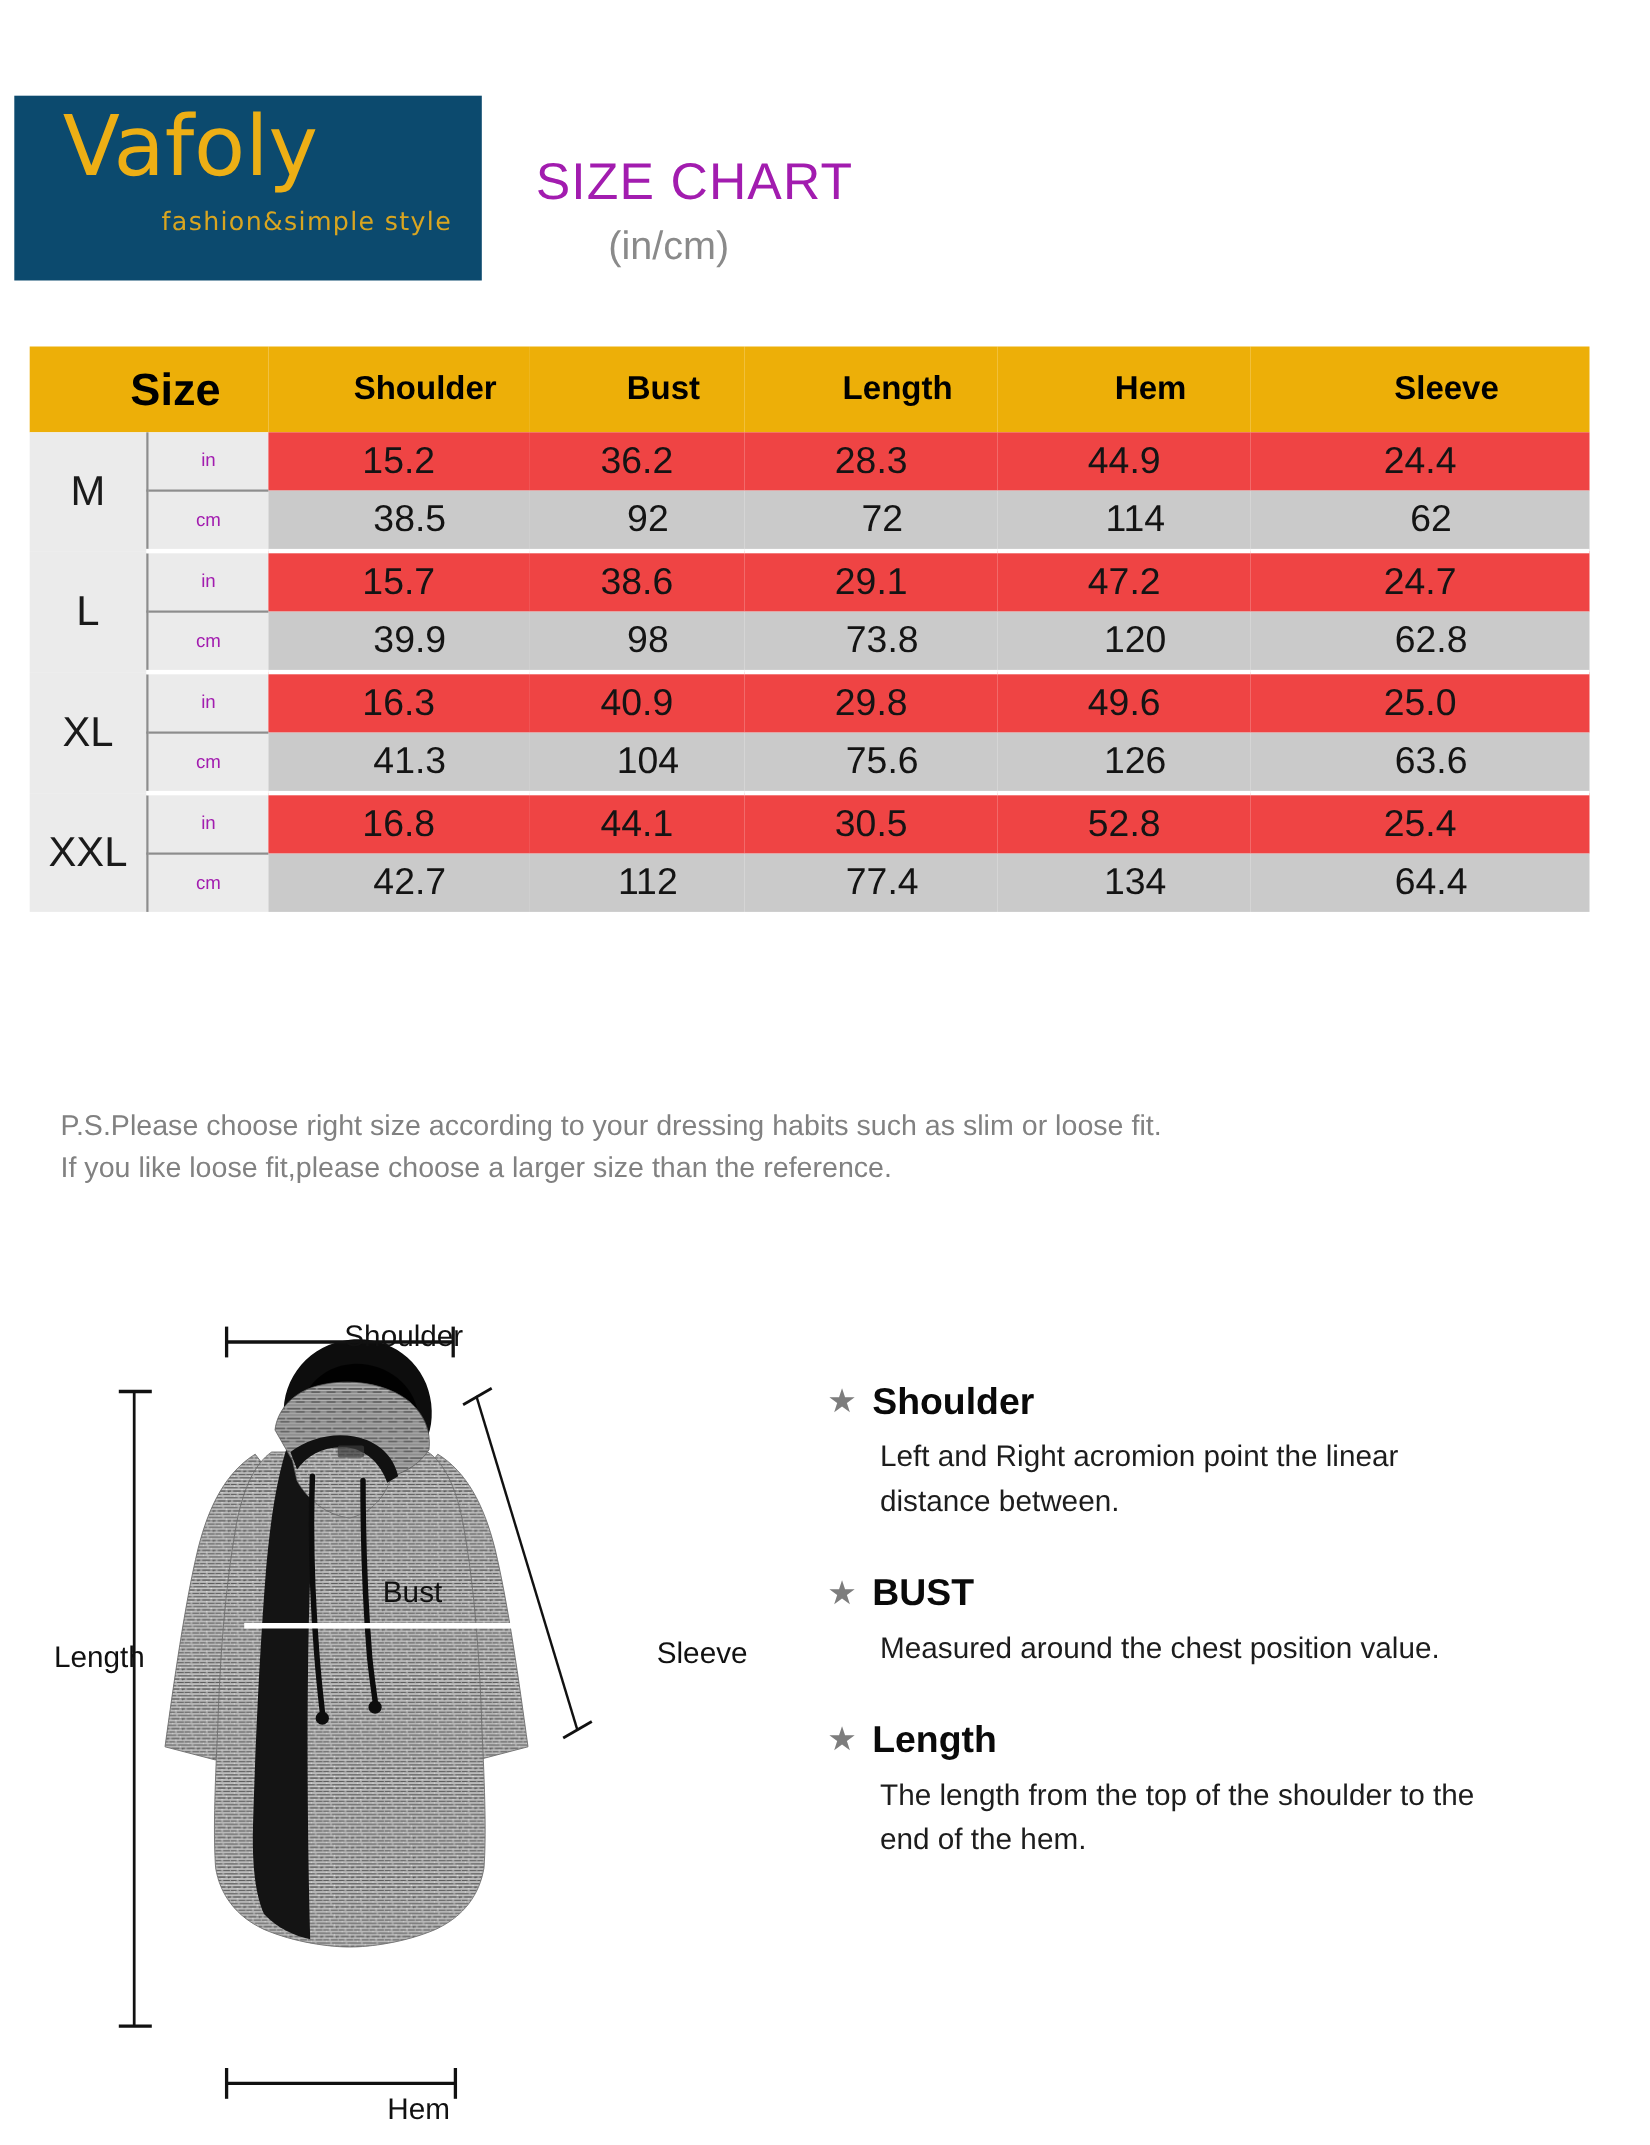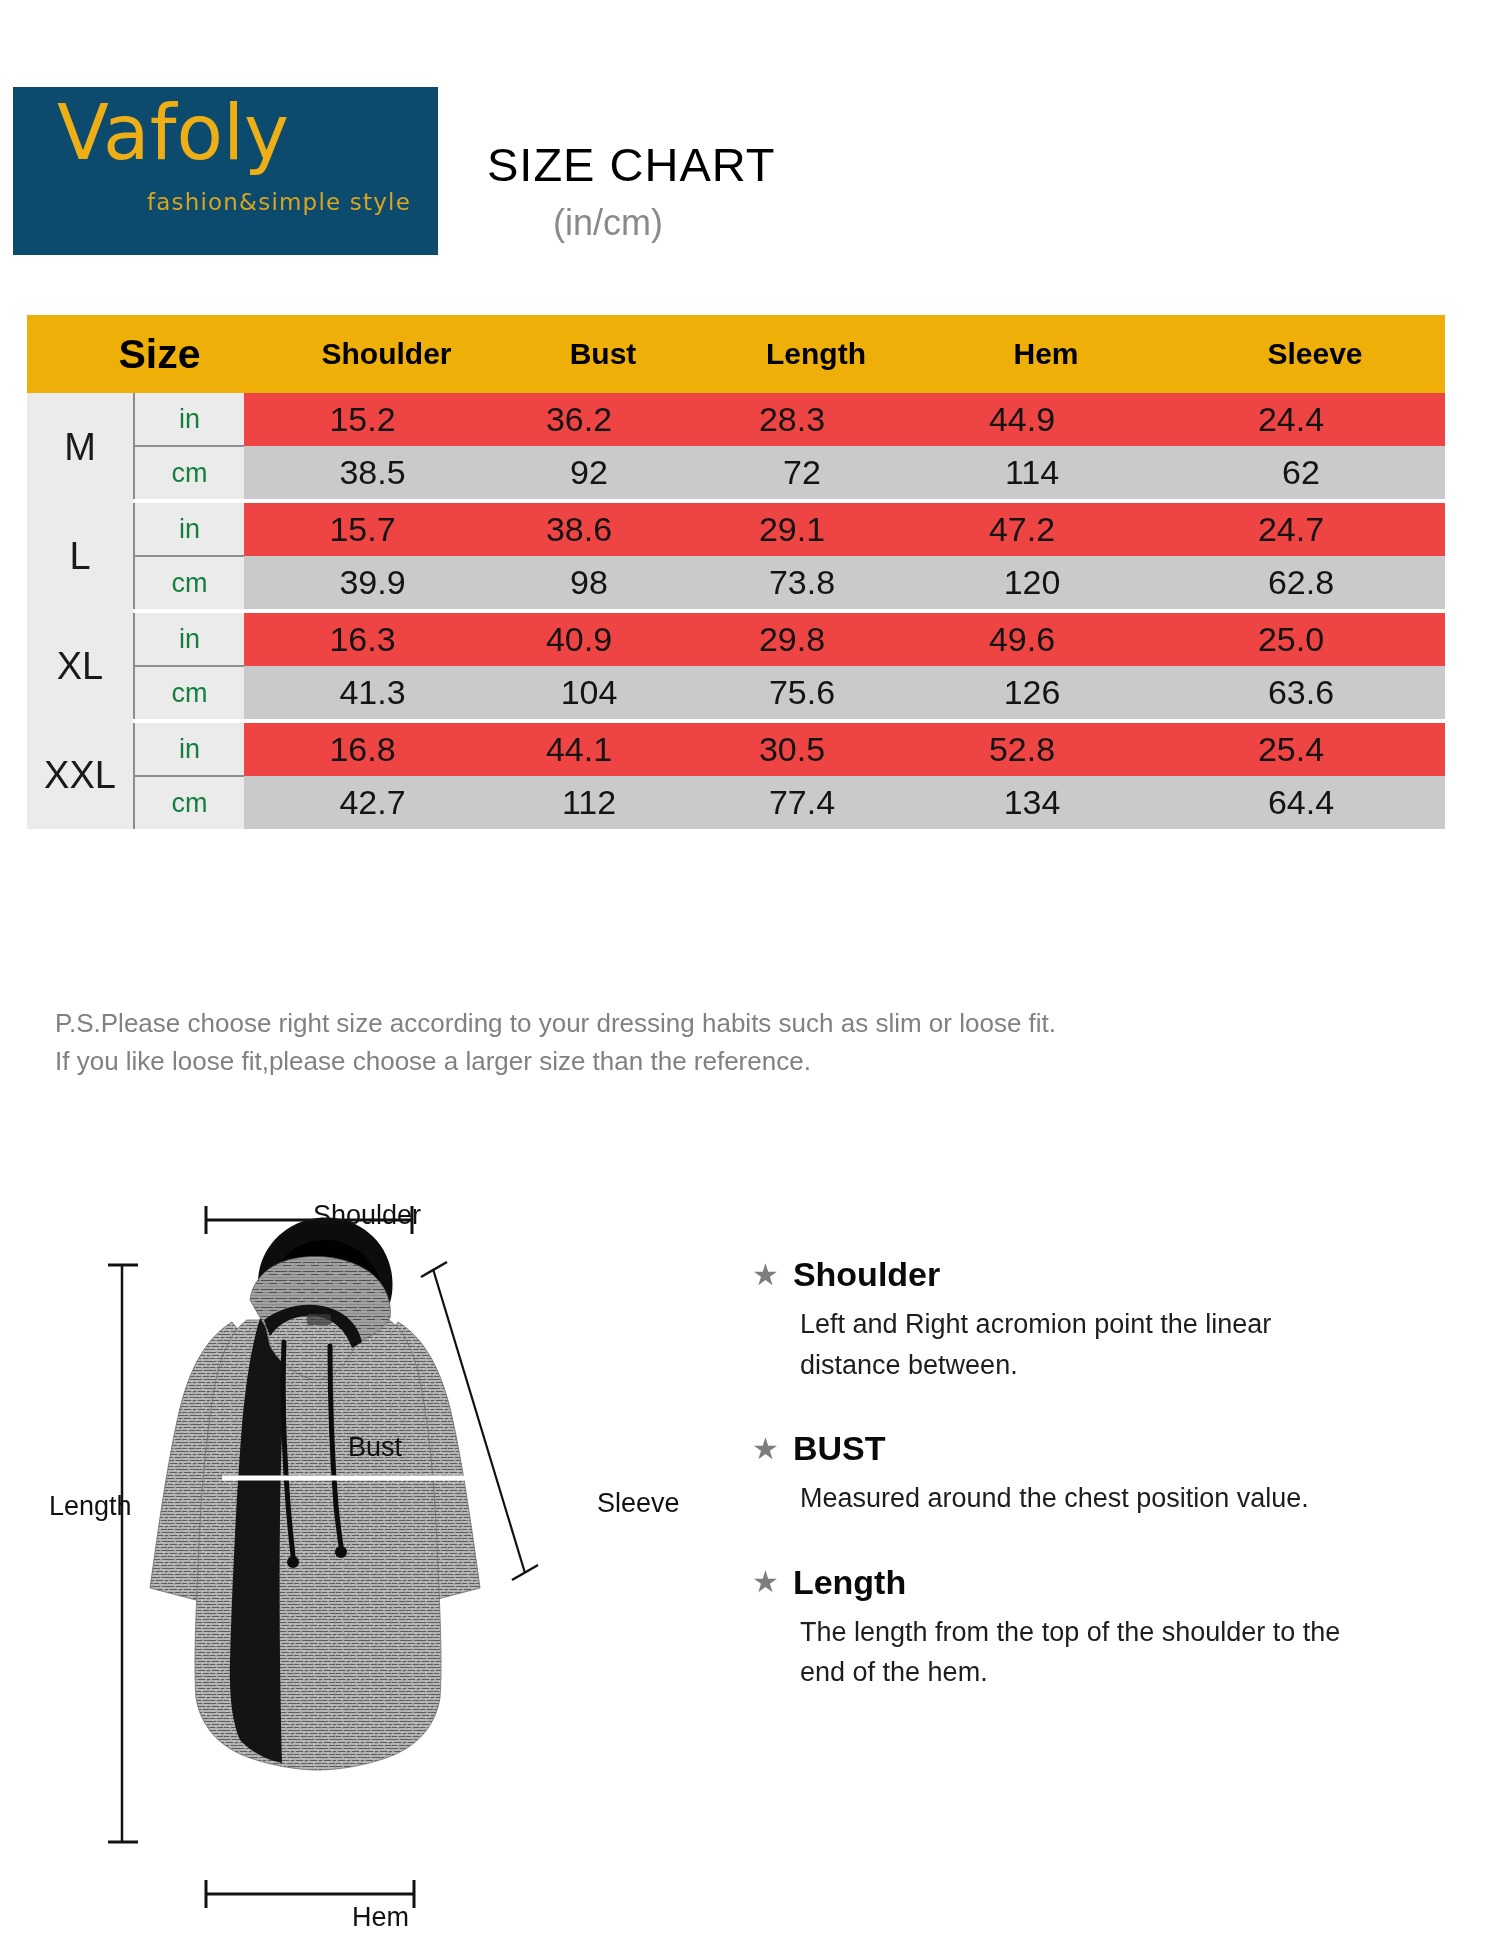--- a/index.html
+++ b/index.html
@@ -51,21 +51,21 @@
     font-size: 23px;
     color: #D9A520;
     letter-spacing: 1.2px;
     font-family: "DejaVu Sans", sans-serif;
   }
   #chart-title {
     position: absolute;
     left: 487px;
     top: 137px;
     font-size: 47px;
-    color: #000000;
+    color: #a21caf;
     letter-spacing: 1px;
     font-family: "Liberation Sans", sans-serif;
   }
   #chart-unit {
     position: absolute;
     left: 553px;
     top: 202px;
     font-size: 36px;
     color: #8A8A8A;
     font-family: "Liberation Sans", sans-serif;
@@ -113,22 +113,22 @@
     vertical-align: middle;
     font-size: 38px;
     color: #1a1a1a;
     border-right: 2px solid #8d8d8d;
   }
   
   td.unit-cell {
     background: #EBEBEB;
     text-align: center;
     vertical-align: middle;
-    font-size: 27px;
-    color: #15803d;
+    font-size: 17px;
+    color: #a21caf;
     font-family: "Liberation Sans", sans-serif;
   }
   tr.row-in td.unit-cell {
     border-bottom: 2px solid #8d8d8d;
   }
   
   td.val-cell {
     text-align: center;
     vertical-align: middle;
     font-size: 34px;

